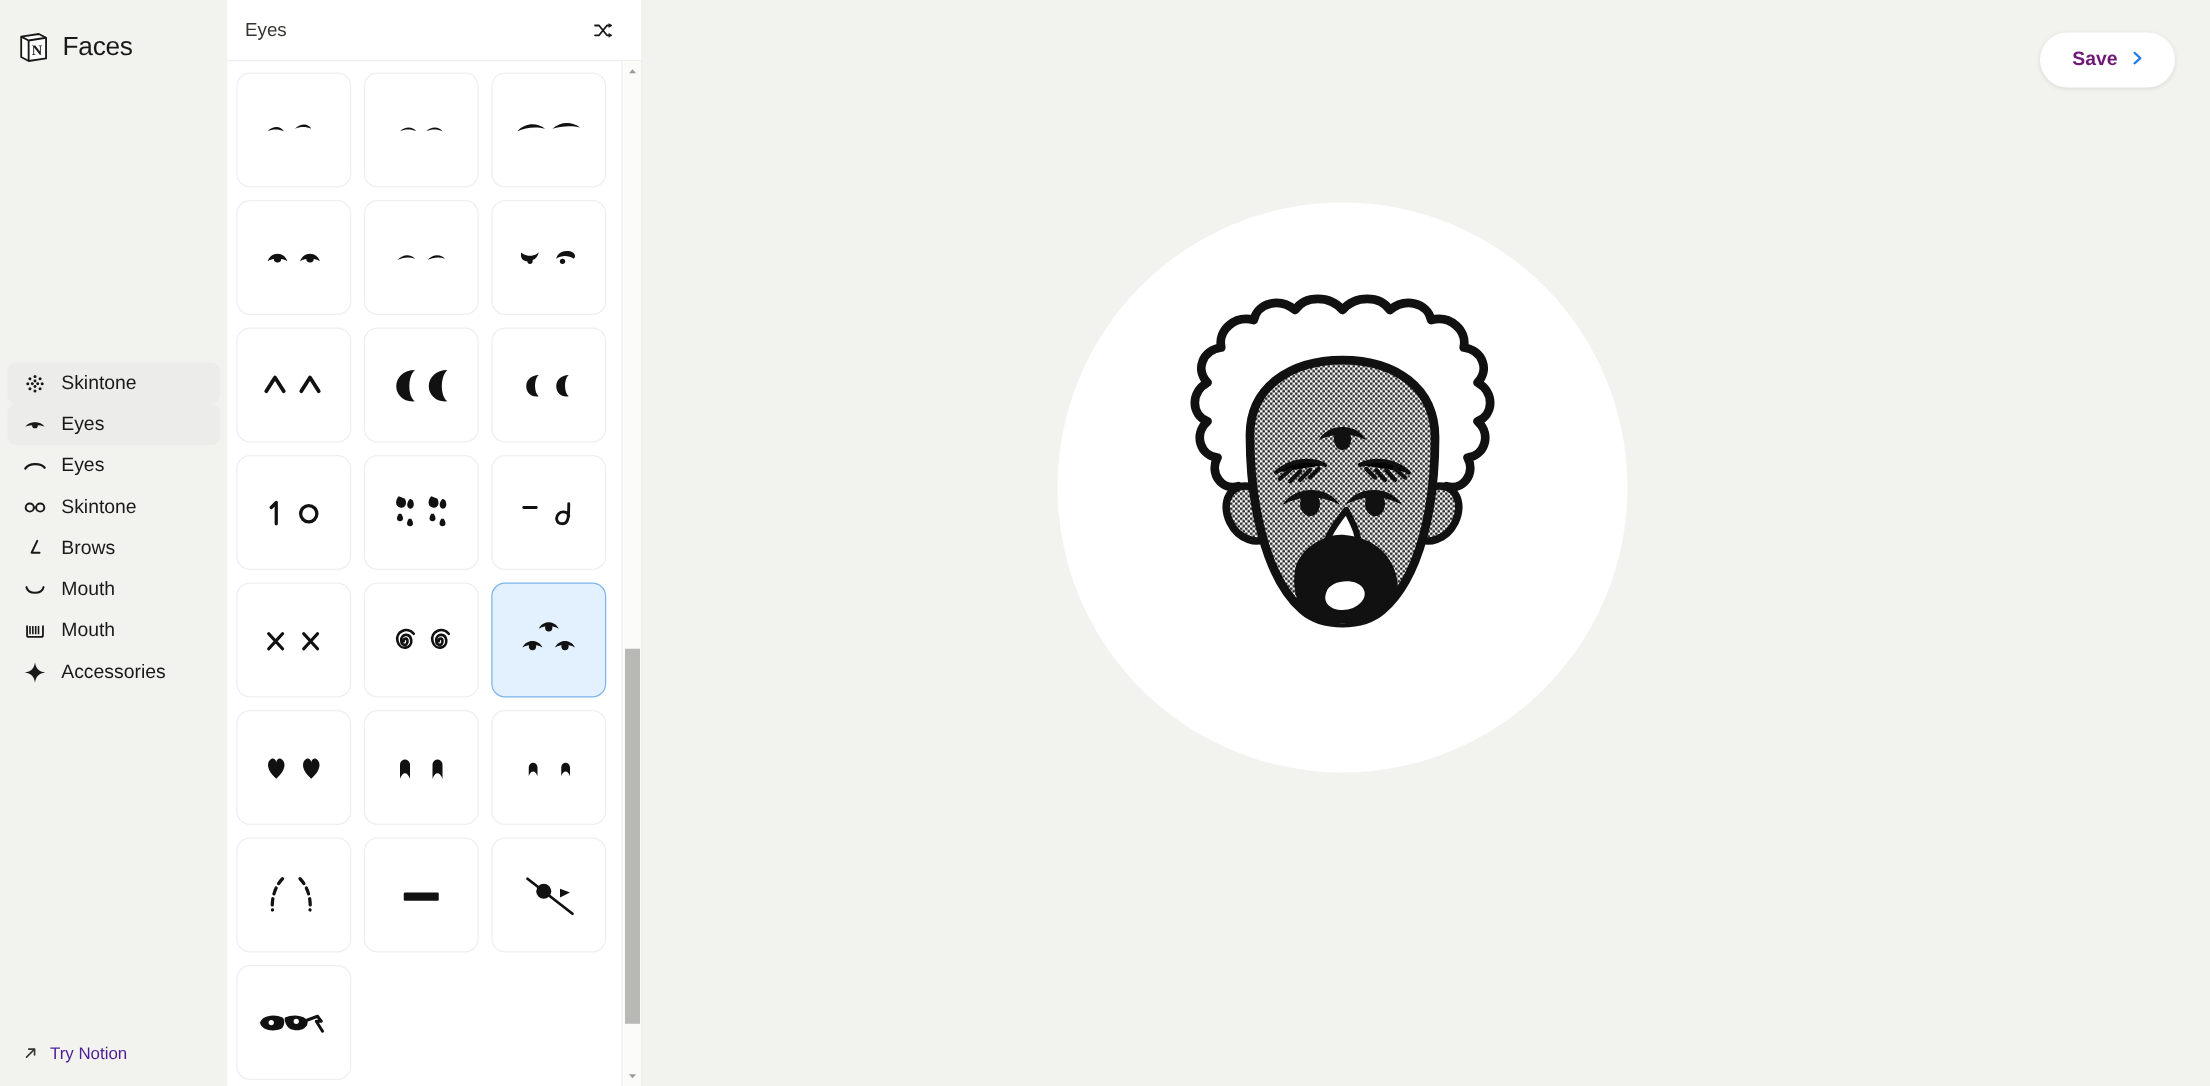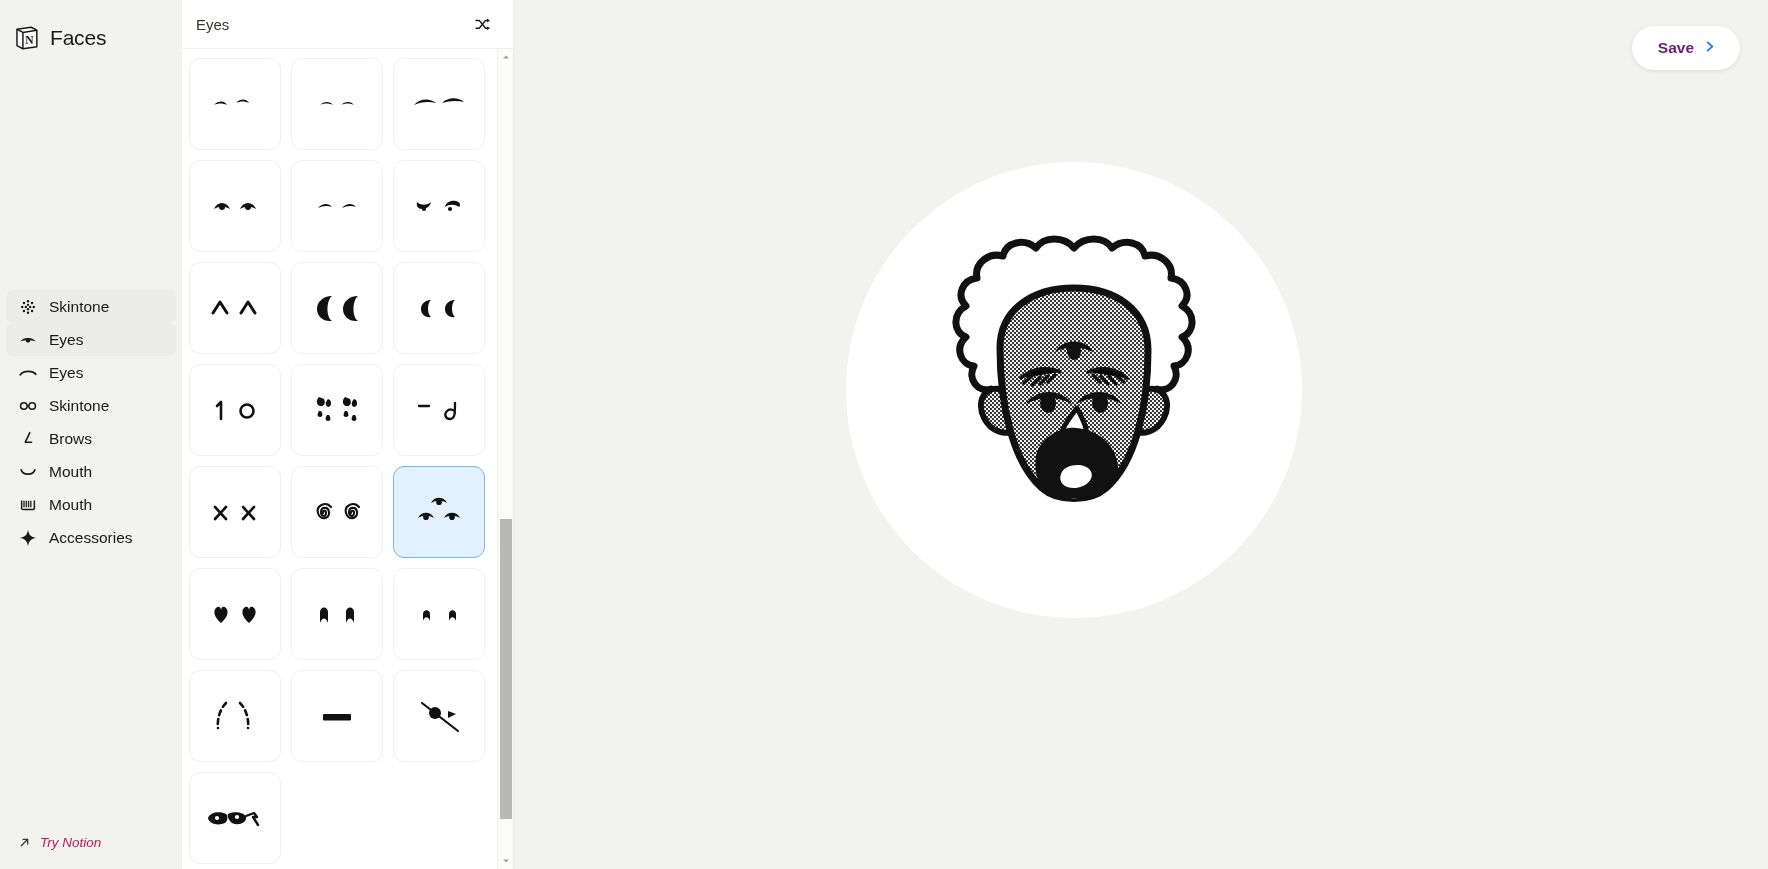--- a/index.html
+++ b/index.html
@@ -45,23 +45,22 @@
   .nav-item.active { background: #ececea; }
   .nav-icon {
     width: 20px; height: 20px; flex: 0 0 20px;
     display: flex; align-items: center; justify-content: center;
   }
   .nav-icon svg { display: block; }
   .try-notion {
     position: absolute;
     left: 18px; bottom: 19px;
     display: flex; align-items: center; gap: 9px;
-    font-size: 13.5px; color: #be185d;
+    font-size: 13.5px; color: #4c1d95;
     cursor: pointer;
-    font-style: italic;
   }
   .try-notion svg { display: block; }
 
   
   .panel {
     position: relative;
     width: 332px; height: 869px;
     flex: 0 0 332px;
     background: #ffffff;
     border-right: 1px solid #eceae6;

